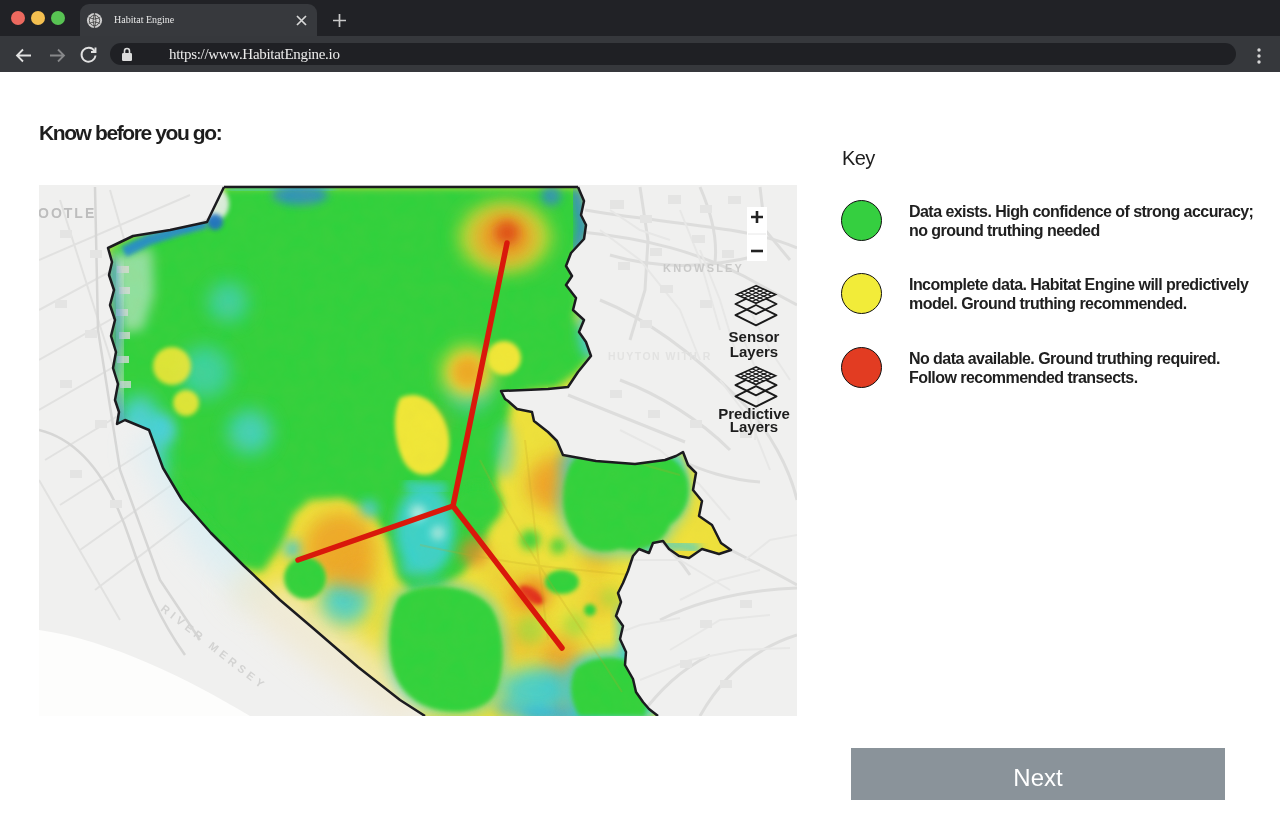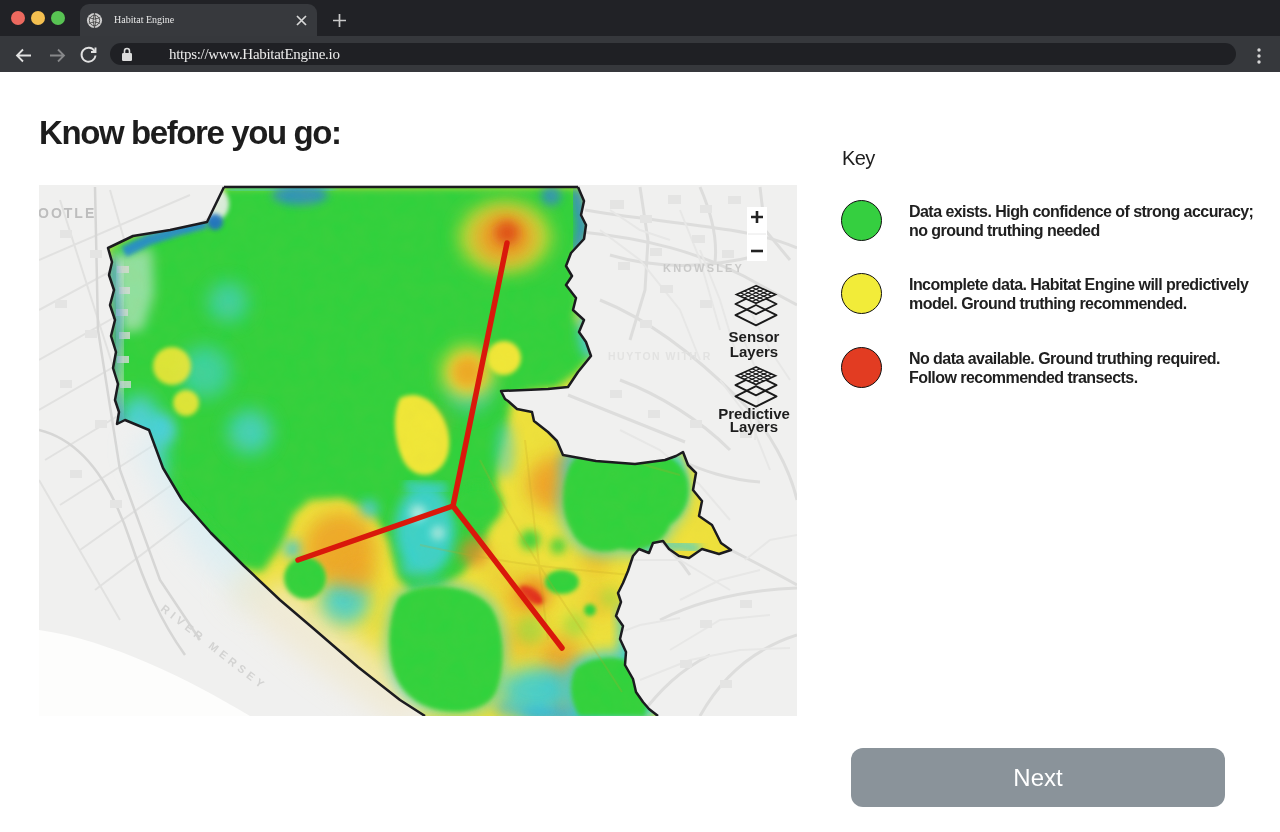--- a/index.html
+++ b/index.html
@@ -5,25 +5,25 @@
   html,body{margin:0;padding:0;width:1280px;height:832px;background:#fff;overflow:hidden;}
   body{font-family:"Liberation Sans", sans-serif;position:relative;}
   .abs{position:absolute;}
   #tabstrip{left:0;top:0;width:1280px;height:36px;background:#212226;}
   .light{width:14px;height:14px;border-radius:50%;top:11px;}
   #tab{left:80px;top:4px;width:237px;height:32px;background:#37393d;border-radius:9px 9px 0 0;}
   #tabtitle{left:114px;top:11px;font-family:"Liberation Serif",serif;font-size:10px;color:#e8e8e8;line-height:18px;}
   #toolbar{left:0;top:36px;width:1280px;height:36px;background:#36383c;}
   #pill{left:110px;top:43px;width:1126px;height:22px;background:#1f2024;border-radius:11px;}
   #url{left:143px;top:43px;font-family:"Liberation Serif",serif;font-size:15px;letter-spacing:-0.3px;color:#ececec;line-height:22px;margin-left:26px;}
-  #h1{left:39px;top:119px;font-size:33px;font-weight:700;color:#1d1d1d;letter-spacing:-1.4px;line-height:27px;}
+  #h1{left:39px;top:119px;font-size:21px;font-weight:700;color:#1d1d1d;letter-spacing:-1.4px;line-height:27px;}
   #key{left:842px;top:148px;font-size:20px;font-weight:400;color:#1d1d1d;letter-spacing:-0.6px;line-height:20px;}
   .circ{width:39px;height:39px;border-radius:50%;border:1.5px solid #111;left:841px;}
   .ktext{left:909px;width:380px;font-size:16px;font-weight:700;color:#202020;line-height:19px;letter-spacing:-0.55px;}
-  #next{left:851px;top:748px;width:374px;height:59px;background:#8a939a;border-radius:12px;color:#fff;
+  #next{left:851px;top:748px;width:374px;height:52px;background:#8a939a;border-radius:0;color:#fff;
         font-size:24px;font-weight:400;text-align:center;line-height:59px;}
 </style>
 </head>
 <body>
   <div class="abs" id="tabstrip"></div>
   <div class="abs light" style="left:11px;background:#ec695f;"></div>
   <div class="abs light" style="left:31px;background:#f4bf50;"></div>
   <div class="abs light" style="left:51px;background:#58c353;"></div>
   <div class="abs" id="tab"></div>
   <div class="abs" id="tabtitle">Habitat Engine</div>

